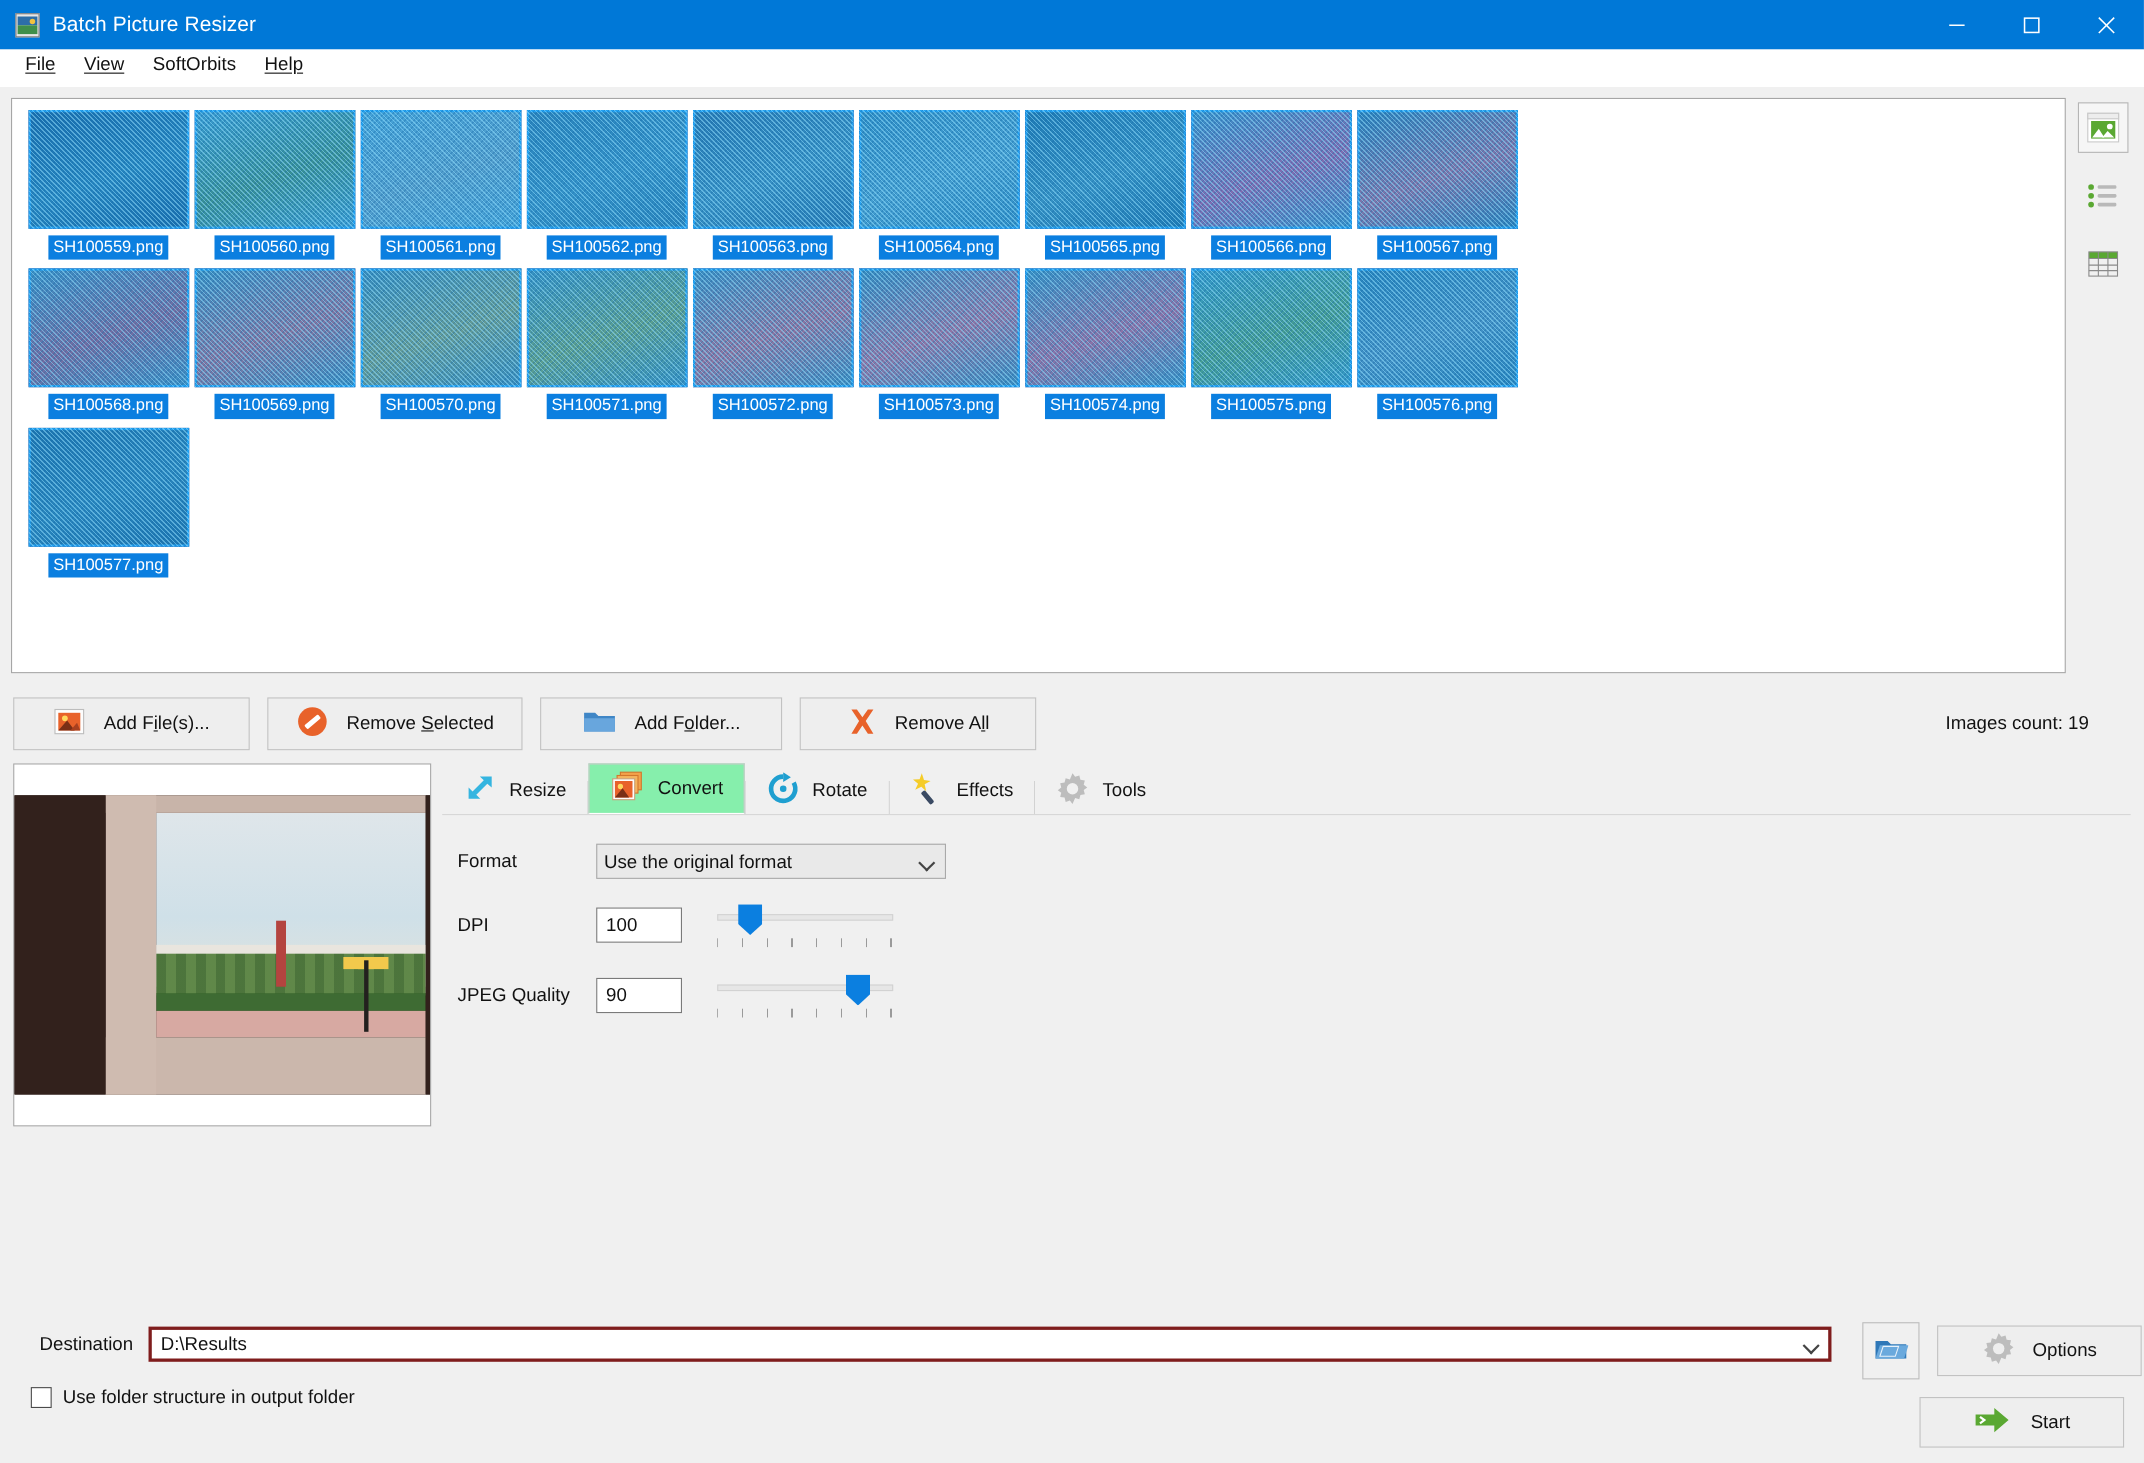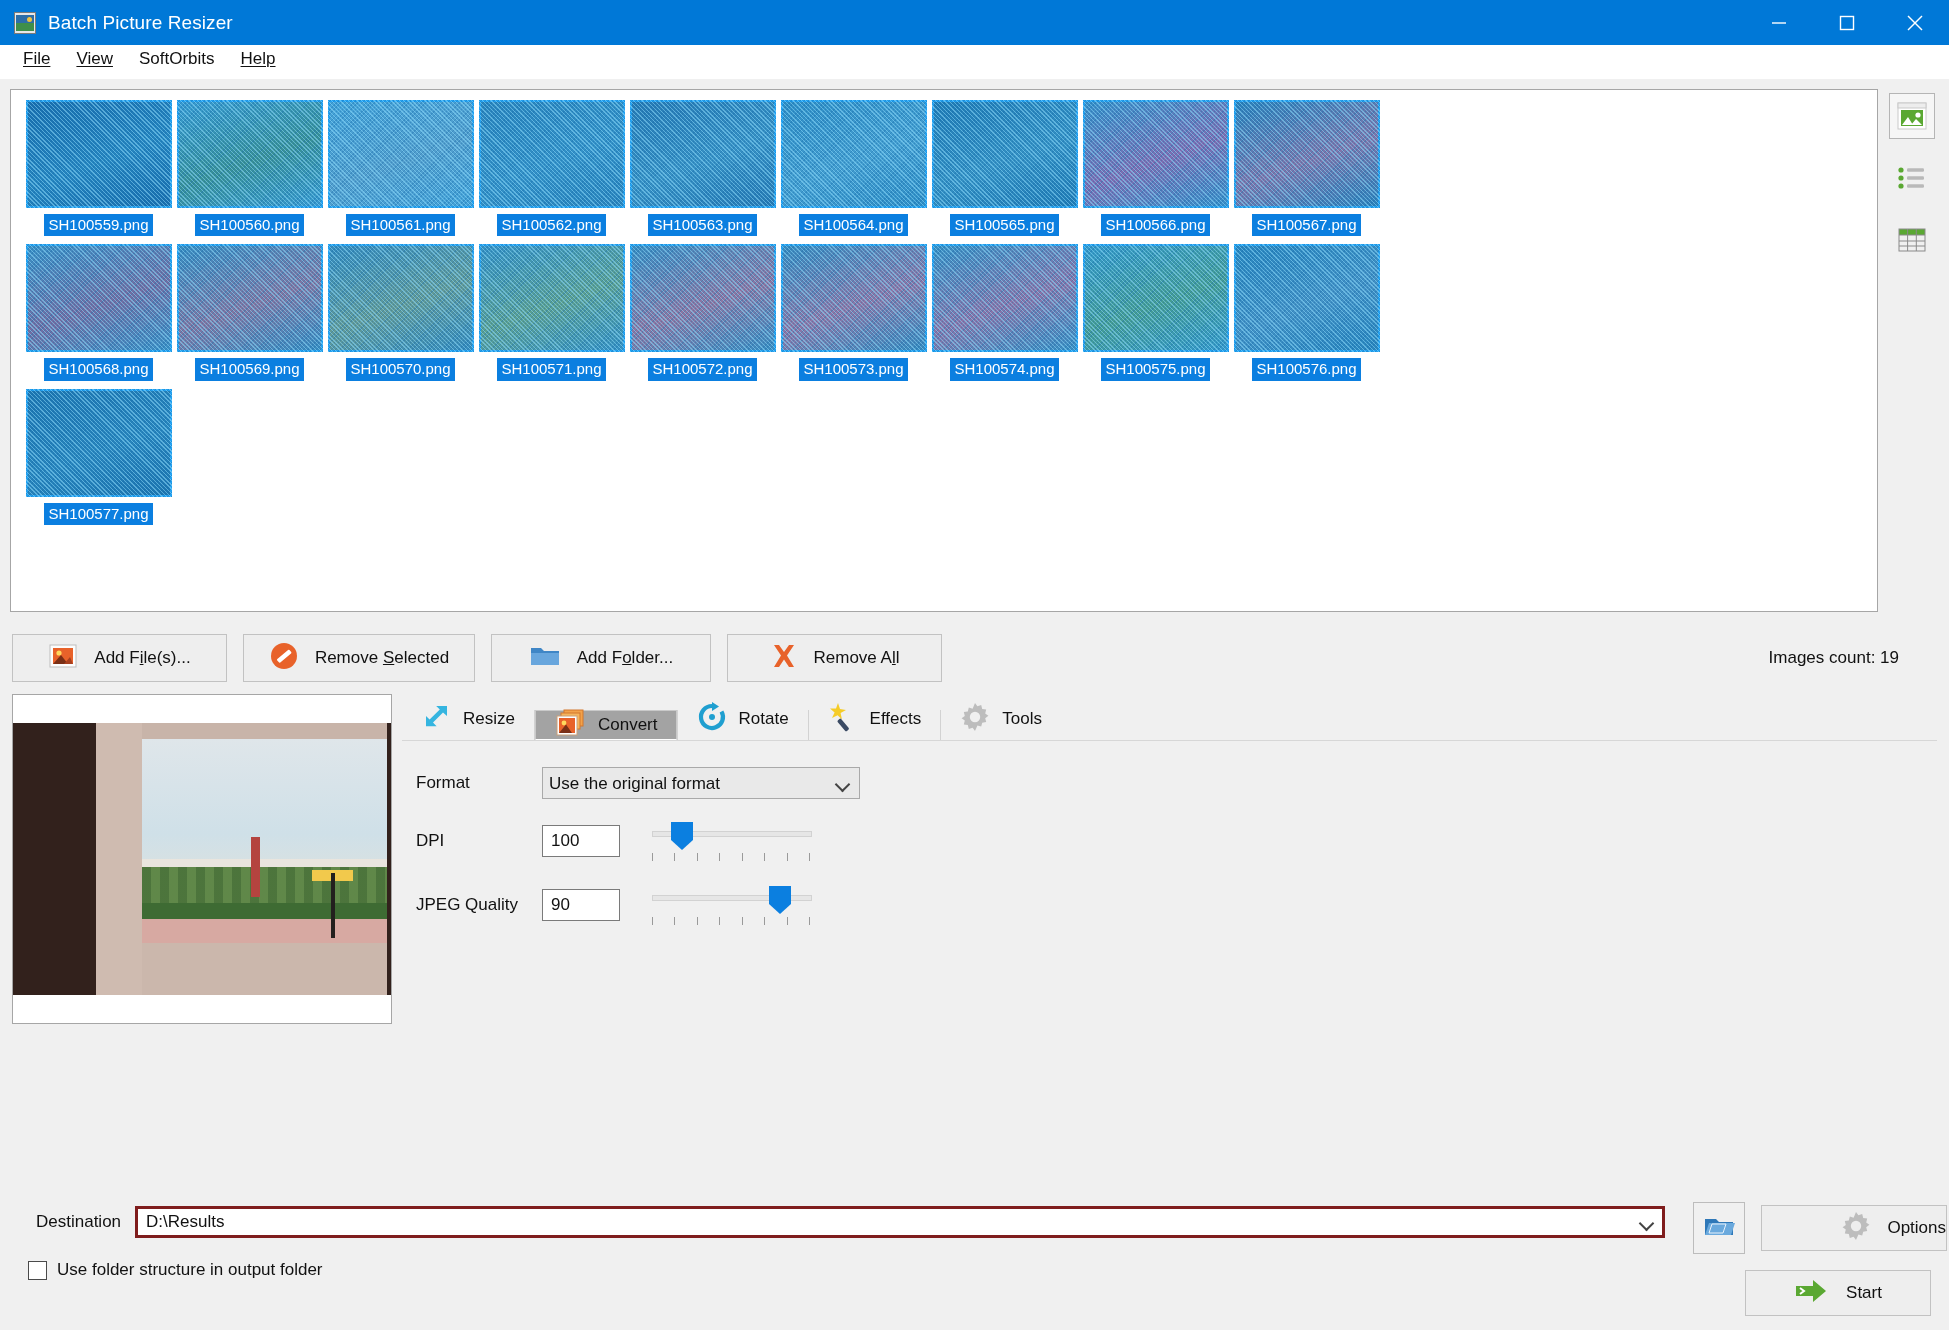--- a/index.html
+++ b/index.html
@@ -107,21 +107,21 @@
                   background:radial-gradient(circle at 15% 50%, #f2c94c 0 40%, transparent 41%),
                              radial-gradient(circle at 50% 50%, #f2c94c 0 40%, transparent 41%),
                              radial-gradient(circle at 85% 50%, #f2c94c 0 40%, transparent 41%); }
 
   .tabpane { flex:1; margin-left:10px; display:flex; flex-direction:column; }
   .tabstrip { display:flex; align-items:flex-end; height:46px; }
   .tab {
     height:42px; display:flex; align-items:center; gap:12px; padding:0 18px;
     font-size:17px; color:#111; background:#f0f0f0; border:1px solid transparent;
   }
-  .tab.active { background:#a3a3a3; border:1px solid #c9c9c9; border-bottom-color:#fff; height:30px; }
+  .tab.active { background:#86efac; border:1px solid #c9c9c9; border-bottom-color:#fff; height:46px; }
   .tab-sep { width:1px; height:30px; background:#d2d2d2; }
   .tabbody { flex:1; background:#f0f0f0; border-top:1px solid #d7d7d7; padding:26px 0 0 14px; }
 
   .row { display:flex; align-items:center; margin-bottom:20px; }
   .row-label { width:126px; font-size:17px; color:#111; }
   select.combo {
     width:318px; height:32px; font-size:17px; font-family:"Liberation Sans", sans-serif;
     background:#e9e9e9; border:1px solid #a9a9a9; color:#111; padding:0 6px;
     -webkit-appearance:none; appearance:none;
   }
@@ -155,21 +155,21 @@
     content:""; position:absolute; right:13px; top:12px; width:9px; height:9px;
     border-right:2px solid #444; border-bottom:2px solid #444; transform:rotate(45deg);
     pointer-events:none;
   }
   .browse-btn {
     width:52px; height:52px; margin-left:16px; background:#f0f0f0; border:1px solid #bcbcbc;
     display:flex; align-items:center; justify-content:center;
   }
   .btn-opt {
     width:186px; height:46px; margin-left:16px; background:#eeeeee; border:1px solid #c2c2c2;
-    display:flex; align-items:center; justify-content:flex-end; gap:16px; font-size:17px;
+    display:flex; align-items:center; justify-content:center; gap:16px; font-size:17px;
   }
   .chk-row { display:flex; align-items:center; margin-top:18px; margin-left:16px; }
   .chk { width:19px; height:19px; border:1px solid #4a4a4a; background:#fff; margin-right:10px; }
   .chk-label { font-size:17px; }
   .btn-start {
     width:186px; height:46px; background:#eeeeee; border:1px solid #c2c2c2;
     display:flex; align-items:center; justify-content:center; gap:18px; font-size:17px;
   }
   .bottomgrid { display:flex; align-items:flex-start; }
   .bottomleft { flex:1; }

